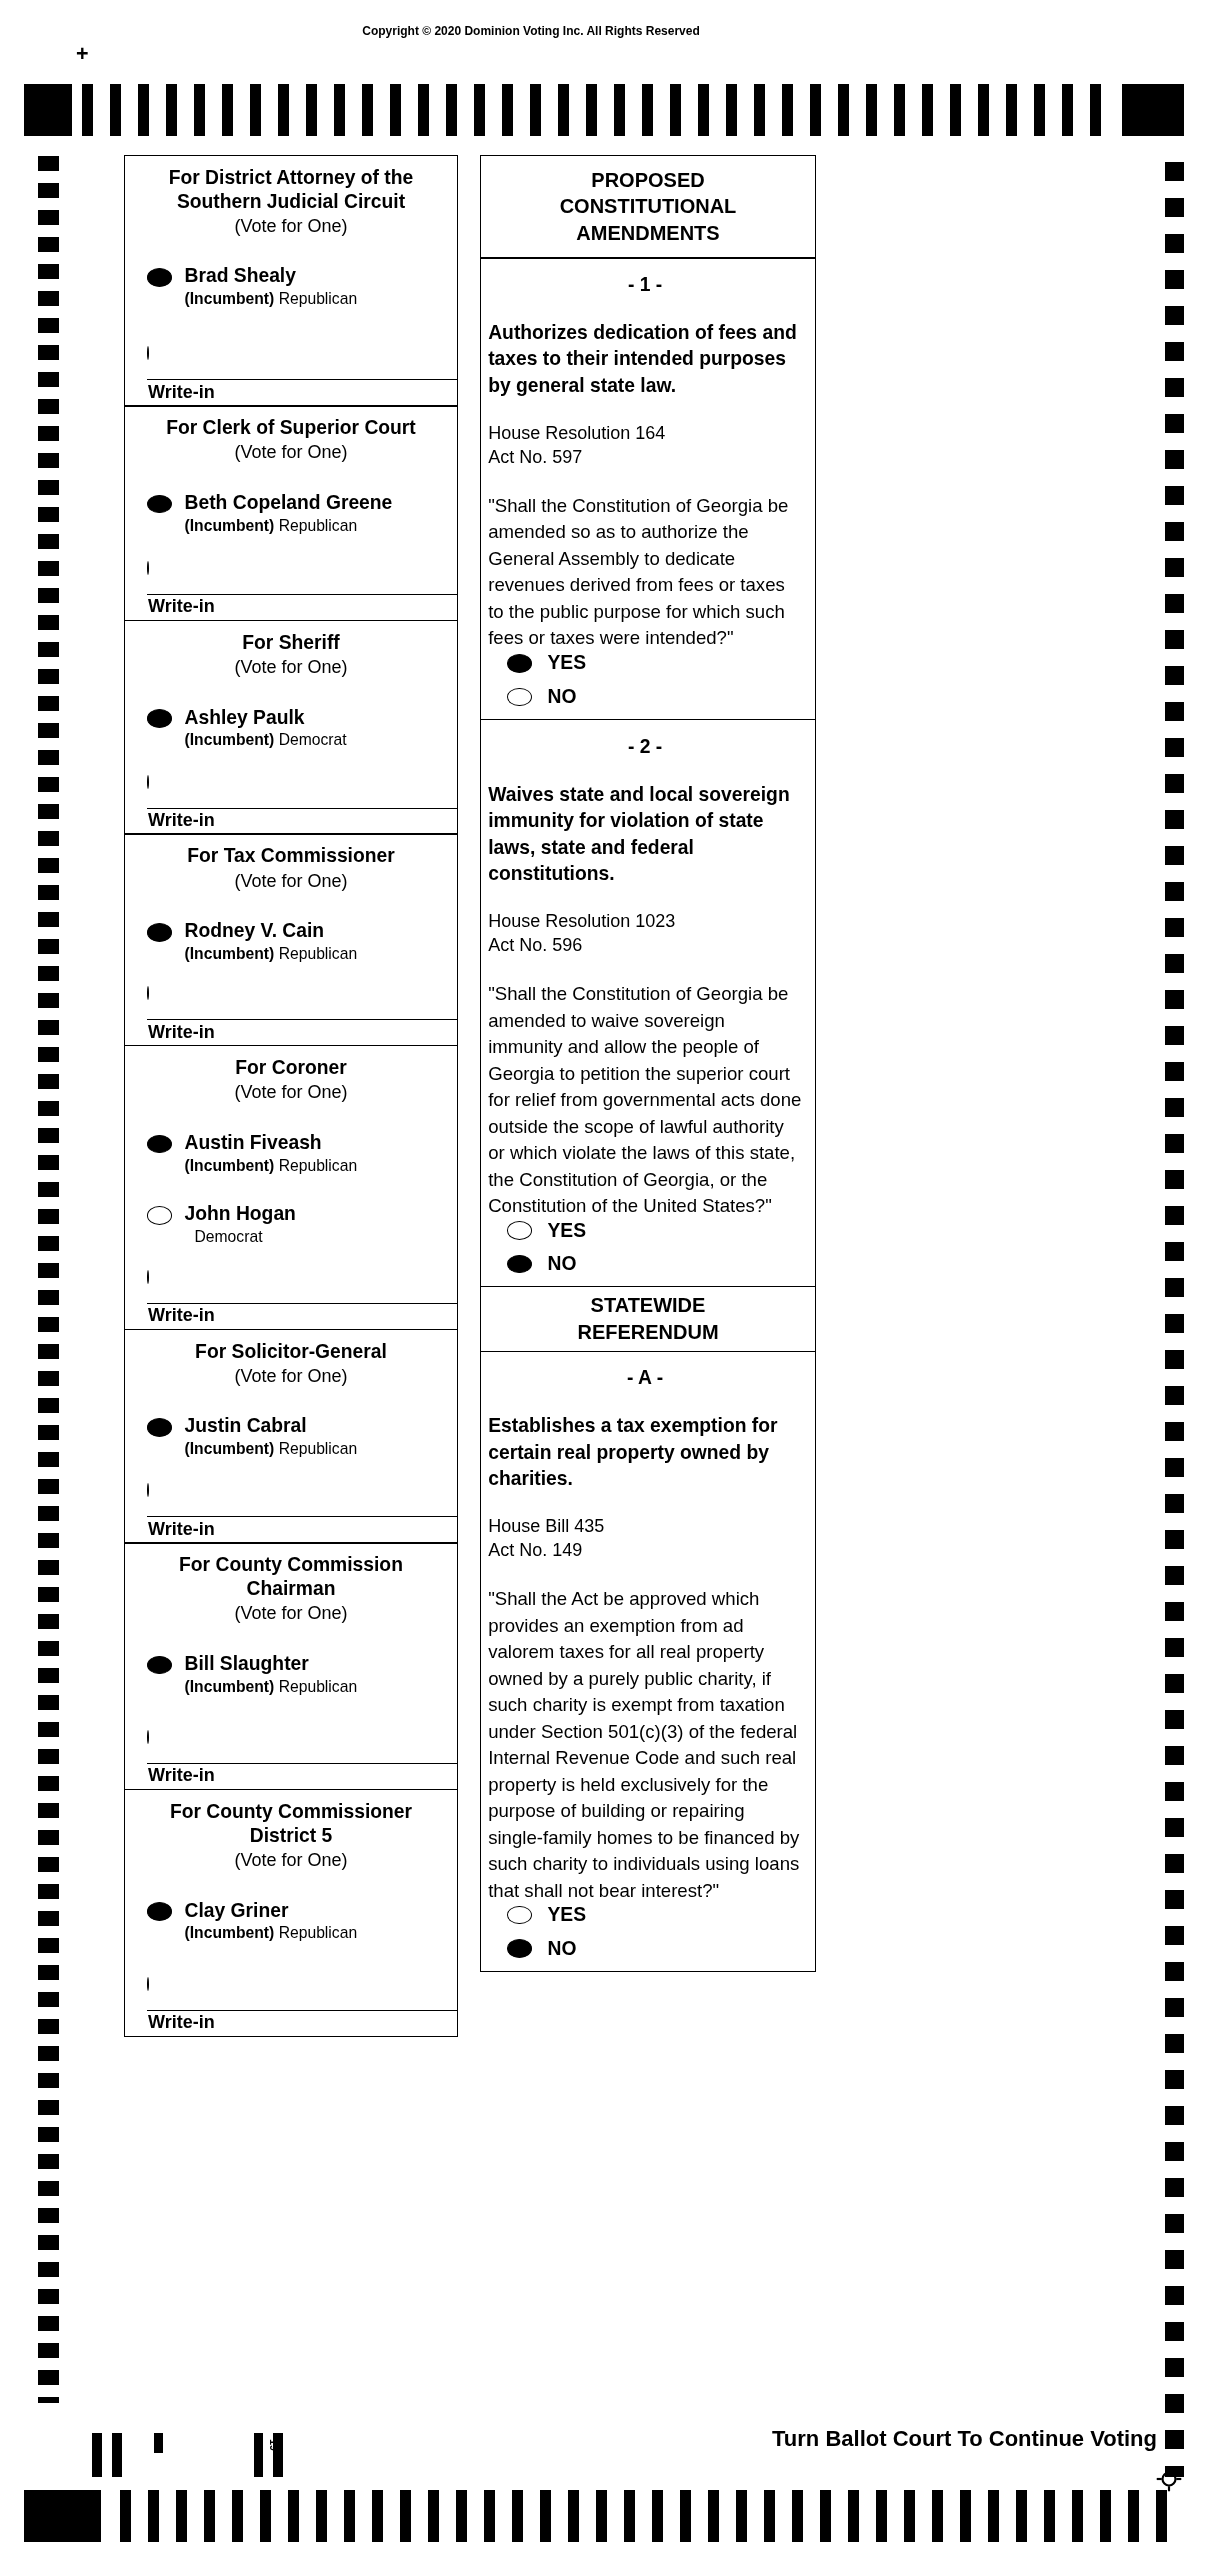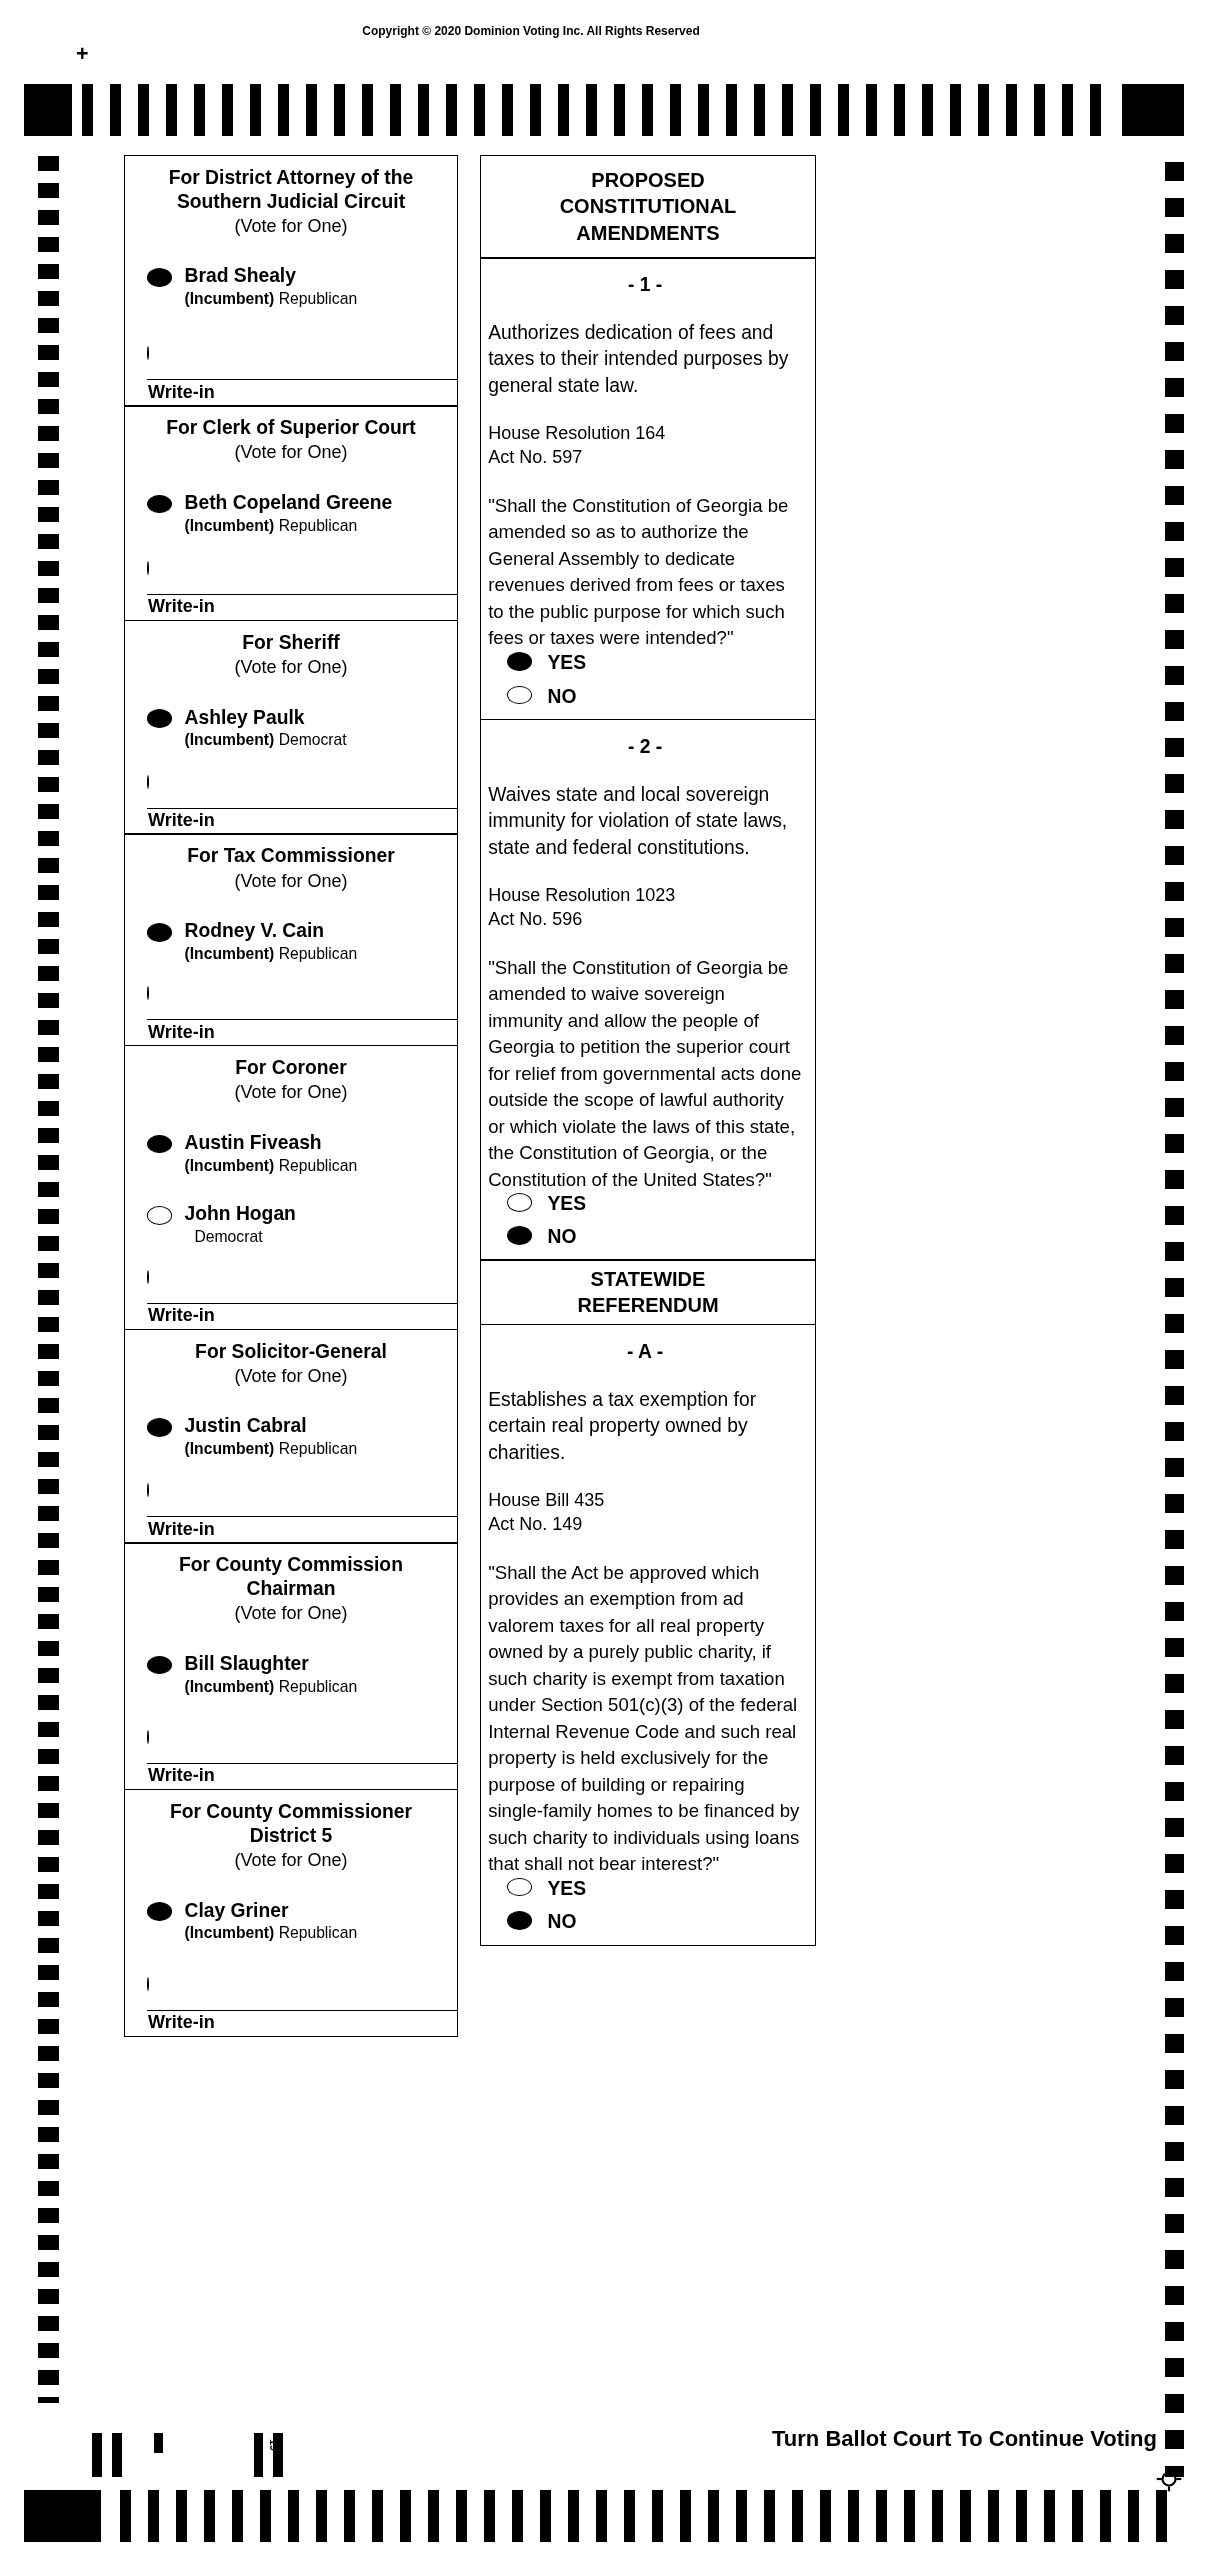--- a/index.html
+++ b/index.html
@@ -38,24 +38,24 @@
   .cand-party{font-size:15.7px;margin-top:2.9px;}
   .inc{font-weight:bold;}
   .empty-row{margin-top:auto;margin-left:21.5px;padding-top:18.6px;}
   .writein{margin-top:20px;}
   .writein-line{border-top:1.4px solid #000;margin-left:21.5px;}
   .writein-label{font-weight:bold;font-size:18px;margin-left:23px;margin-top:1.4px;}
 
   .rc-header{border:1.4px solid #000;margin-top:-1.4px;box-sizing:border-box;display:flex;align-items:center;justify-content:center;text-align:center;font-weight:bold;font-size:20px;line-height:26.5px;white-space:pre-line;}
   .measure{border:1.4px solid #000;margin-top:-1.4px;display:flex;flex-direction:column;box-sizing:border-box;padding:0 13px 11.4px 7.2px;}
   .m-number{text-align:center;font-weight:bold;font-size:19.3px;margin-top:15.7px;}
-  .m-summary{font-weight:normal;font-size:19.3px;line-height:26.5px;margin-top:24px;}
+  .m-summary{font-weight:bold;font-size:19.3px;line-height:26.5px;margin-top:24px;}
   .m-refs{font-size:18px;line-height:24px;margin-top:21.5px;white-space:pre-line;}
   .m-question{font-size:18.6px;line-height:26.5px;margin-top:24px;}
-  .choice{display:flex;align-items:flex-start;margin-left:18.6px;}
+  .choice{display:flex;align-items:center;margin-left:18.6px;}
   .choice-label{font-weight:bold;font-size:19.3px;margin-left:15.7px;}
   .yes-row{margin-top:auto;}
   .no-row{margin-top:11.4px;}
 </style>
 </head>
 <body>
 
 <div class="copyright">Copyright © 2020 Dominion Voting Inc. All Rights Reserved</div>
 <div class="plus-mark">+</div>
 

